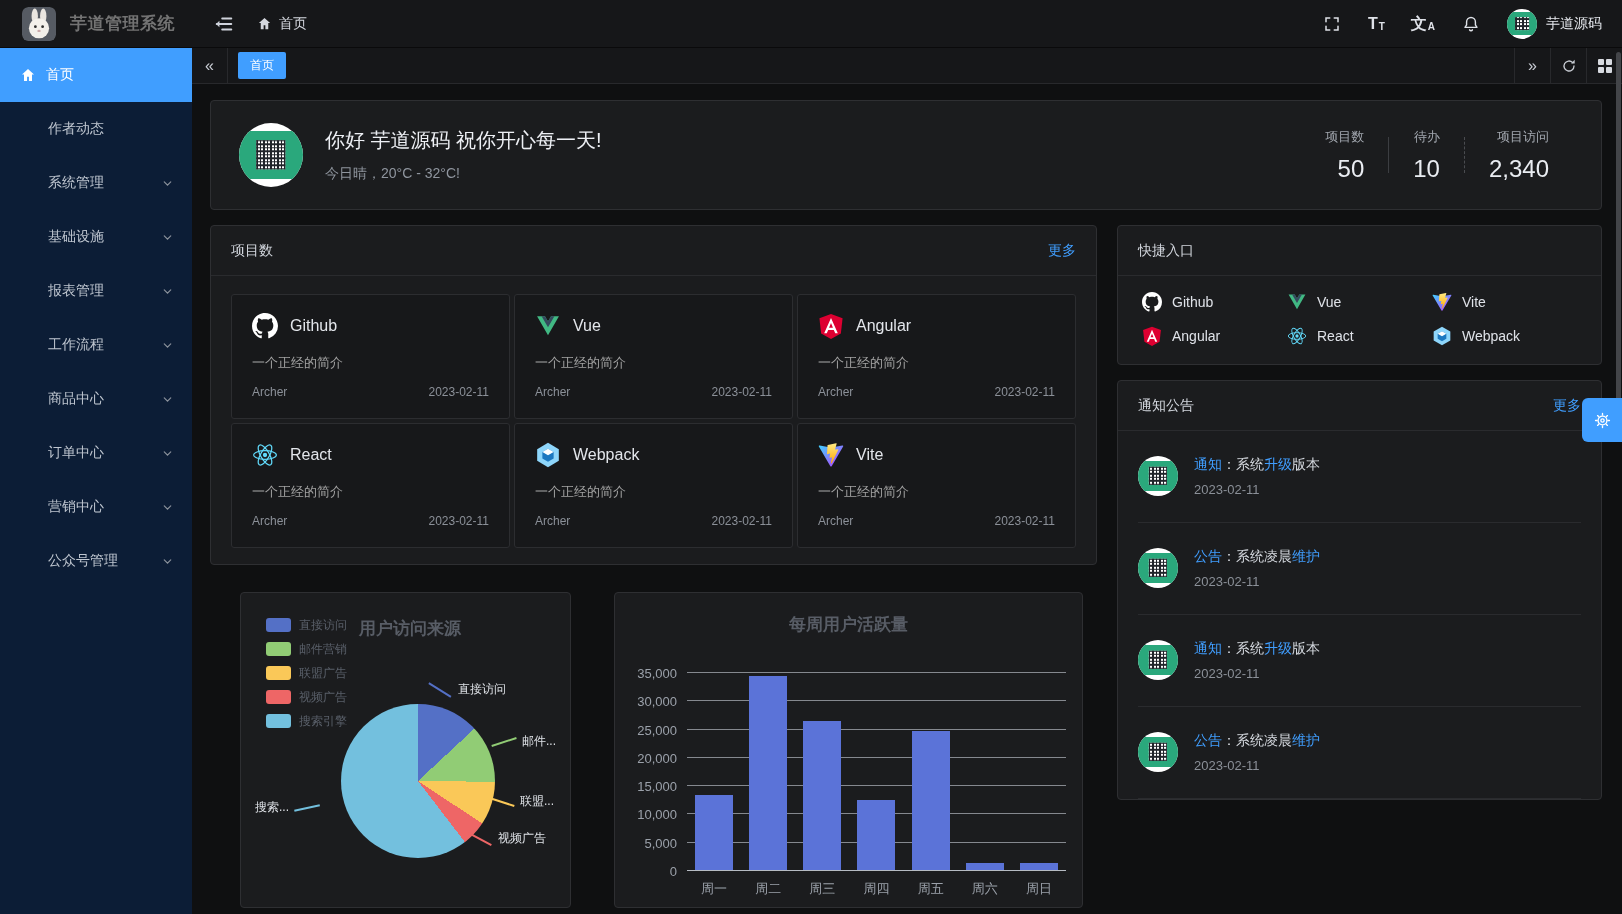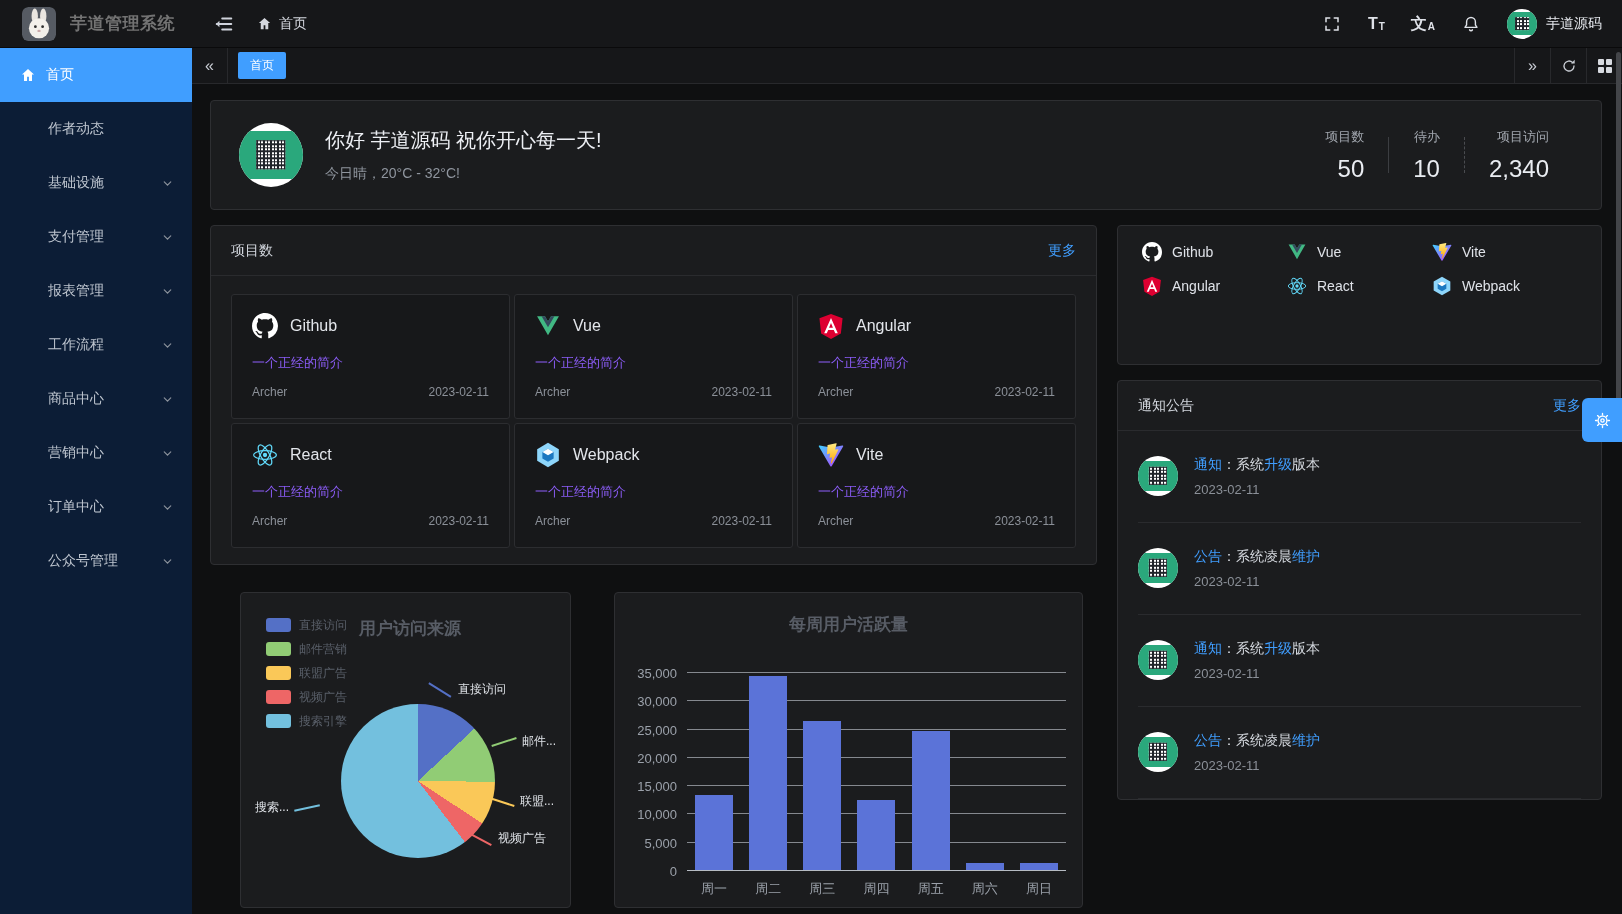--- a/index.html
+++ b/index.html
@@ -74,21 +74,21 @@
   .col-right { flex:1; }
 
   
   .projects-card { height:340px; overflow:hidden; }
   .project-grid { display:grid; grid-template-columns:repeat(3,1fr); gap:4px; padding:18px 20px; }
   .project-cell { background:#17181a; border:1px solid #2c2d30; border-radius:3px; padding:18px 20px; height:125px; cursor:pointer; }
   .project-head { display:flex; align-items:center; gap:12px; }
   .picon { width:26px; height:26px; flex-shrink:0; }
   .picon-sm { width:20px; height:20px; flex-shrink:0; }
   .project-name { font-size:16px; color:#e3e6eb; }
-  .project-desc { margin-top:15px; font-size:13px; color:#8b5cf6; }
+  .project-desc { margin-top:15px; font-size:13px; color:#a3a3a3; }
   .project-foot { margin-top:13px; display:flex; justify-content:space-between; font-size:12px; color:#8b9098; }
 
   
   .charts-row { display:flex; margin:27px 14px 0 30px; gap:43px; }
   .chart-card { position:relative; height:316px; }
   .pie-card { width:331px; flex-shrink:0; }
   .bar-card { flex:1; }
   .chart-title { position:absolute; font-size:17px; font-weight:bold; color:#585d66; }
   .pie-title { left:118px; top:24px; }
   .bar-title { left:0; right:0; top:20px; text-align:center; }
@@ -267,57 +267,57 @@
     <div class="menu-item first active">
       <svg class="mi-home">
           <use href="#i-home"></use>
         </svg>
       <span>首页</span>
     </div>
     <div class="menu-item">
         <span>作者动态</span>
       </div>
     <div class="menu-item">
+        <span>系统管理</span>
+        <svg class="mi-arrow">
+          <use href="#i-chevron-down"></use>
+        </svg>
+      </div>
+    <div class="menu-item">
         <span>基础设施</span>
         <svg class="mi-arrow">
           <use href="#i-chevron-down"></use>
         </svg>
       </div>
     <div class="menu-item">
-        <span>支付管理</span>
-        <svg class="mi-arrow">
-          <use href="#i-chevron-down"></use>
-        </svg>
-      </div>
-    <div class="menu-item">
         <span>报表管理</span>
         <svg class="mi-arrow">
           <use href="#i-chevron-down"></use>
         </svg>
       </div>
     <div class="menu-item">
         <span>工作流程</span>
         <svg class="mi-arrow">
           <use href="#i-chevron-down"></use>
         </svg>
       </div>
     <div class="menu-item">
         <span>商品中心</span>
         <svg class="mi-arrow">
           <use href="#i-chevron-down"></use>
         </svg>
       </div>
     <div class="menu-item">
+        <span>订单中心</span>
+        <svg class="mi-arrow">
+          <use href="#i-chevron-down"></use>
+        </svg>
+      </div>
+    <div class="menu-item">
         <span>营销中心</span>
-        <svg class="mi-arrow">
-          <use href="#i-chevron-down"></use>
-        </svg>
-      </div>
-    <div class="menu-item">
-        <span>订单中心</span>
         <svg class="mi-arrow">
           <use href="#i-chevron-down"></use>
         </svg>
       </div>
     <div class="menu-item">
         <span>公众号管理</span>
         <svg class="mi-arrow">
           <use href="#i-chevron-down"></use>
         </svg>
       </div>
@@ -559,20 +559,23 @@
                     <div class="bar" style="height: 7.49006px; background: rgb(91, 115, 216);"></div>
                   </div>
                   <div class="xlabel" style="left: 85.7143%; width: 14.2857%;">周日</div>
                 </div>
             </div>
           </div>
         </div>
 
         <div class="col-right">
           <div class="card quick-card">
+            <div class="card-header">
+              <span class="card-title">快捷入口</span>
+            </div>
             <div class="shortcut-grid">
               <div class="shortcut">
                   <svg class="picon-sm">
                     <use href="#i-github"></use>
                   </svg>
                   <span>Github</span>
                 </div>
               <div class="shortcut">
                   <svg class="picon-sm">
                     <use href="#i-vue"></use>

